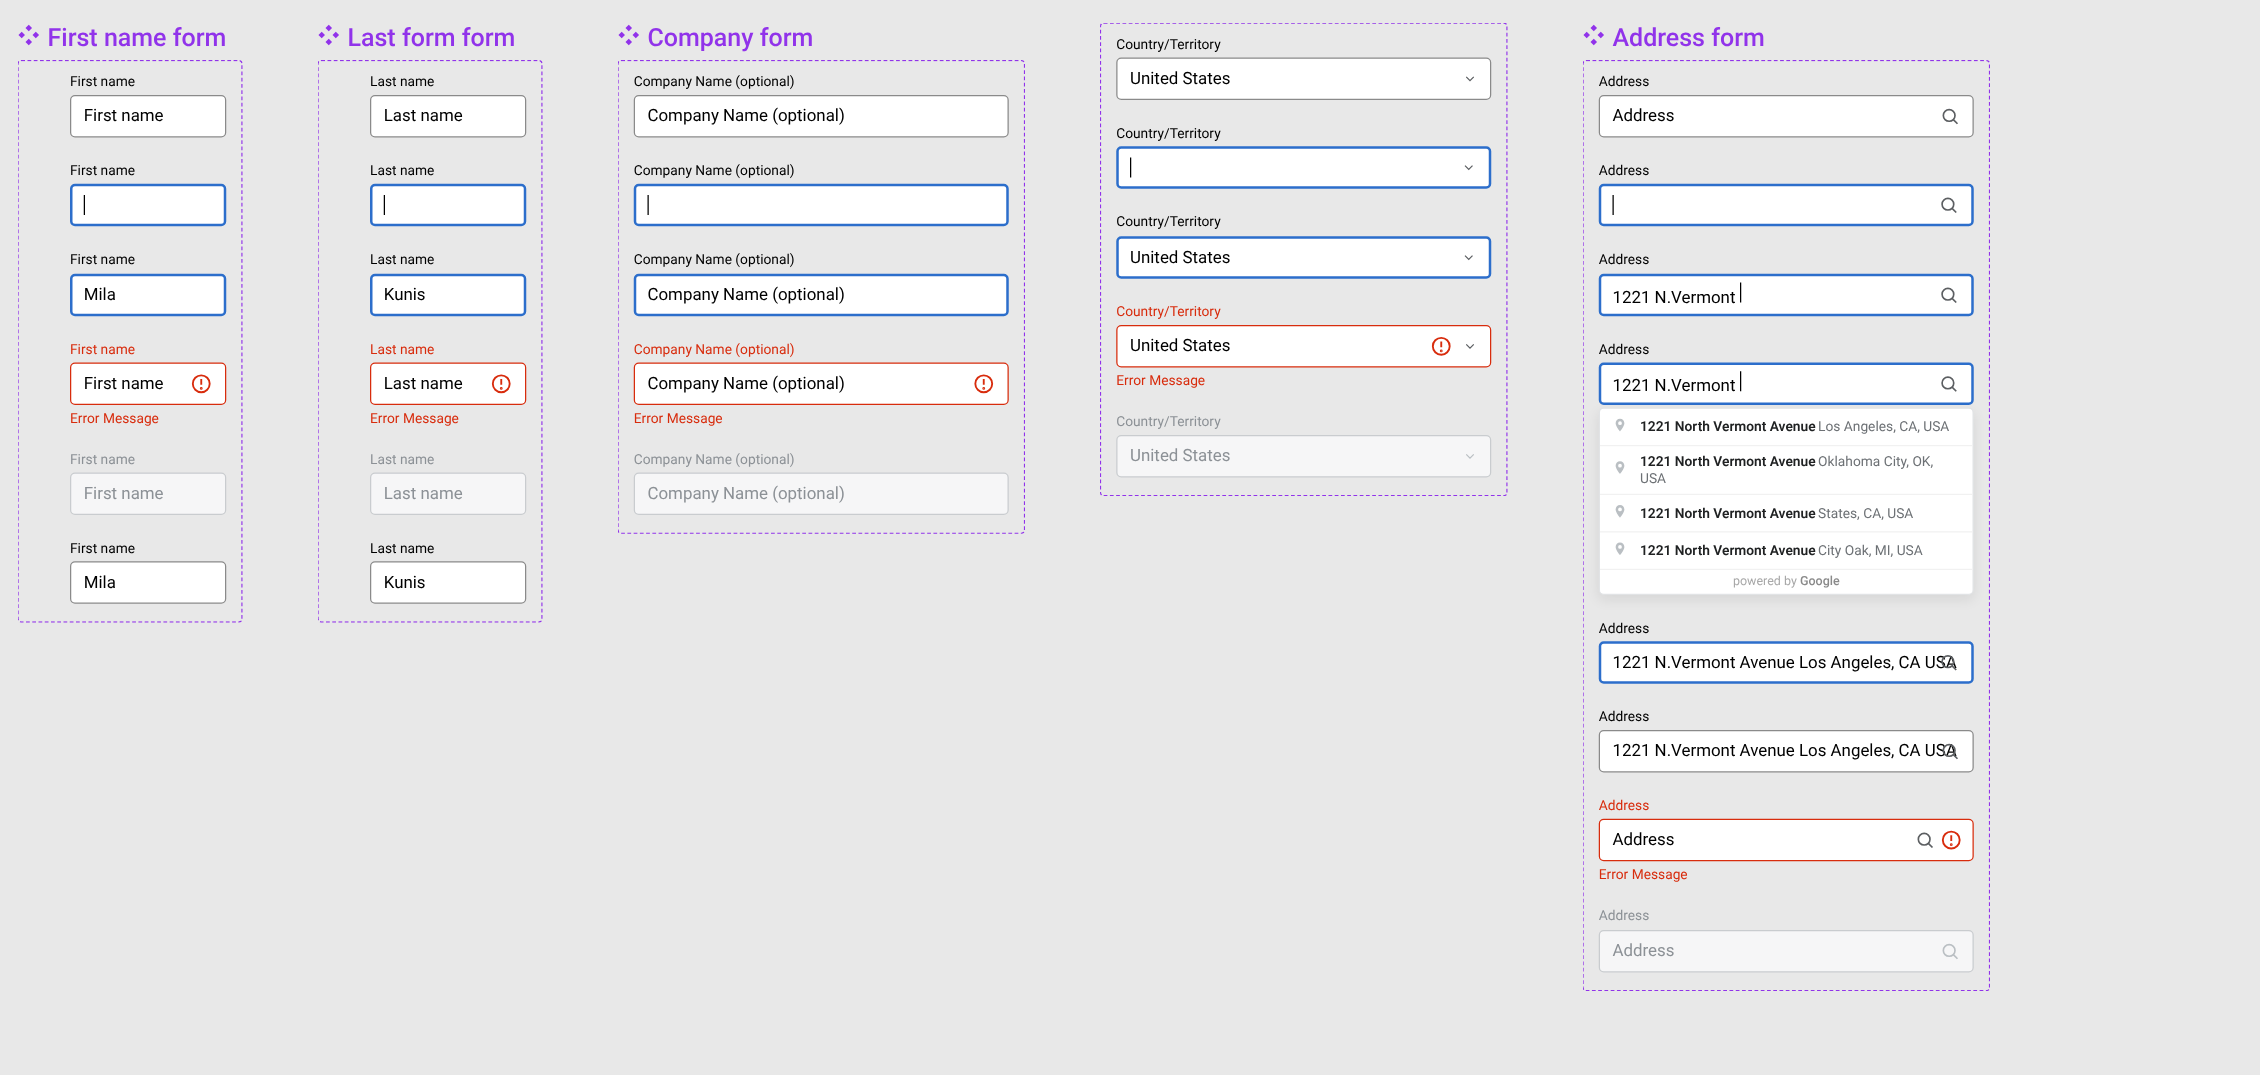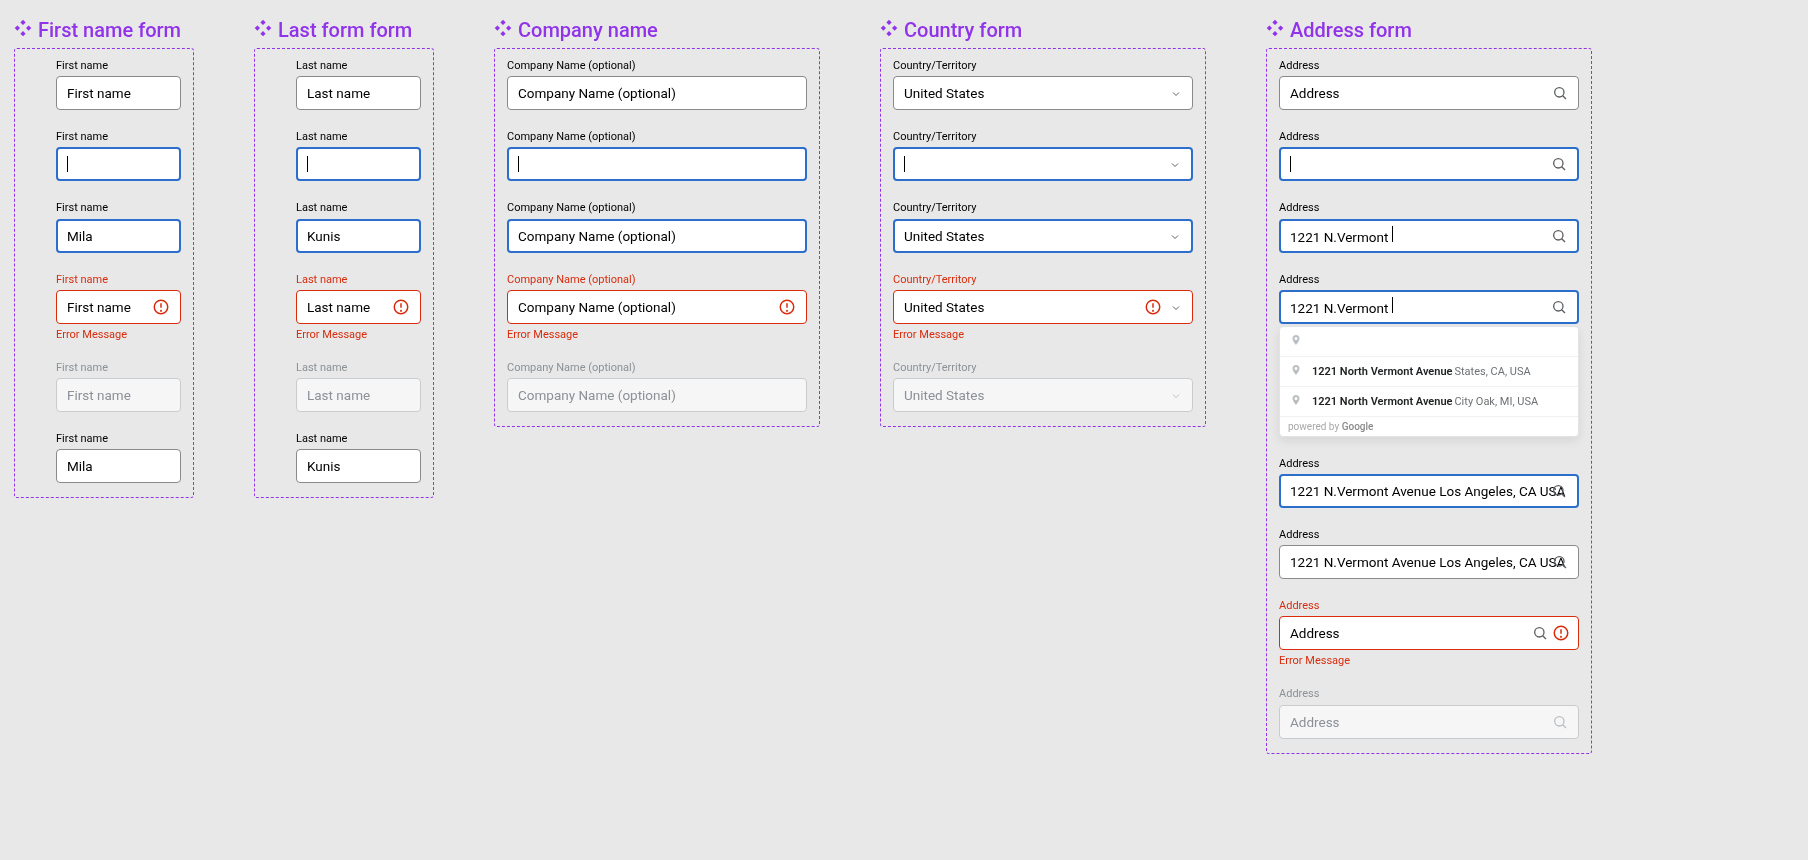--- a/index.html
+++ b/index.html
@@ -126,21 +126,21 @@
   .dd-item {
     display:flex; align-items:center; gap:10px;
     padding:6px 10px;
     border-bottom:1px solid #f1f1f1;
     cursor:pointer;
   }
   .dd-item .pin svg { width:12px; height:14px; fill:#babfc3; }
   .dd-item .main { font-weight:600; color:#202223; }
   .dd-item .rest { color:#6d7175; margin-left:2px; }
   .dd-foot {
-    text-align:left;
+    text-align:center;
     padding:4px 8px;
     font-size:10px;
     color:#a8a8a8;
   }
   .dd-foot .g { font-weight:500; color:#8a8a8a; }
 </style>
 </head>
 <body>
 
 <div class="row">
@@ -269,21 +269,21 @@
     </div>
   </div>
 
   <div class="component-group">
     <div class="group-title">
       <span>
         <svg viewBox="0 0 24 24">
             <path d="M12 1l3.5 3.5L12 8 8.5 4.5 12 1zm0 15l3.5 3.5L12 23l-3.5-3.5L12 16zM4.5 8.5L8 12l-3.5 3.5L1 12l3.5-3.5zm15 0L23 12l-3.5 3.5L16 12l3.5-3.5z"></path>
           </svg>
       </span>
-      <span>Company name</span>
+      <span>Company form</span>
     </div>
     <div class="frame w-wide">
 
       <div class="field">
         <div class="label">Company Name (optional)</div>
         <div class="input">
             <span>Company Name (optional)</span>
           </div>
       </div>
 
@@ -318,28 +318,20 @@
         <div class="label disabled">Company Name (optional)</div>
         <div class="input disabled">
             <span class="placeholder">Company Name (optional)</span>
           </div>
       </div>
 
     </div>
   </div>
 
   <div class="component-group">
-    <div class="group-title">
-      <span>
-        <svg viewBox="0 0 24 24">
-            <path d="M12 1l3.5 3.5L12 8 8.5 4.5 12 1zm0 15l3.5 3.5L12 23l-3.5-3.5L12 16zM4.5 8.5L8 12l-3.5 3.5L1 12l3.5-3.5zm15 0L23 12l-3.5 3.5L16 12l3.5-3.5z"></path>
-          </svg>
-      </span>
-      <span>Country form</span>
-    </div>
     <div class="frame w-wide">
 
       <div class="field">
         <div class="label">Country/Territory</div>
         <div class="select">
           <span>United States</span>
           <span class="chev"><svg viewBox="0 0 24 24">
                 <polyline points="6 9 12 15 18 9"></polyline>
               </svg></span>
         </div>
@@ -445,20 +437,27 @@
           <span class="search-icon"><svg viewBox="0 0 24 24">
                 <circle cx="11" cy="11" r="7"></circle>
                 <line x1="21" y1="21" x2="16" y2="16"></line>
               </svg></span>
         </div>
         <div class="dropdown">
           <div class="dd-item">
             <span class="pin"><svg viewBox="0 0 24 24">
                   <path d="M12 2C8 2 5 5 5 9c0 5 7 13 7 13s7-8 7-13c0-4-3-7-7-7zm0 10a3 3 0 110-6 3 3 0 010 6z"></path>
                 </svg></span>
+            <span><span class="main">1221 North Vermont Avenue</span><span class="rest">Los Angeles, CA, USA</span></span>
+          </div>
+          <div class="dd-item">
+            <span class="pin"><svg viewBox="0 0 24 24">
+                  <path d="M12 2C8 2 5 5 5 9c0 5 7 13 7 13s7-8 7-13c0-4-3-7-7-7zm0 10a3 3 0 110-6 3 3 0 010 6z"></path>
+                </svg></span>
+            <span><span class="main">1221 North Vermont Avenue</span><span class="rest">Oklahoma City, OK, USA</span></span>
           </div>
           <div class="dd-item">
             <span class="pin"><svg viewBox="0 0 24 24">
                   <path d="M12 2C8 2 5 5 5 9c0 5 7 13 7 13s7-8 7-13c0-4-3-7-7-7zm0 10a3 3 0 110-6 3 3 0 010 6z"></path>
                 </svg></span>
             <span><span class="main">1221 North Vermont Avenue</span><span class="rest">States, CA, USA</span></span>
           </div>
           <div class="dd-item">
             <span class="pin"><svg viewBox="0 0 24 24">
                   <path d="M12 2C8 2 5 5 5 9c0 5 7 13 7 13s7-8 7-13c0-4-3-7-7-7zm0 10a3 3 0 110-6 3 3 0 010 6z"></path>

